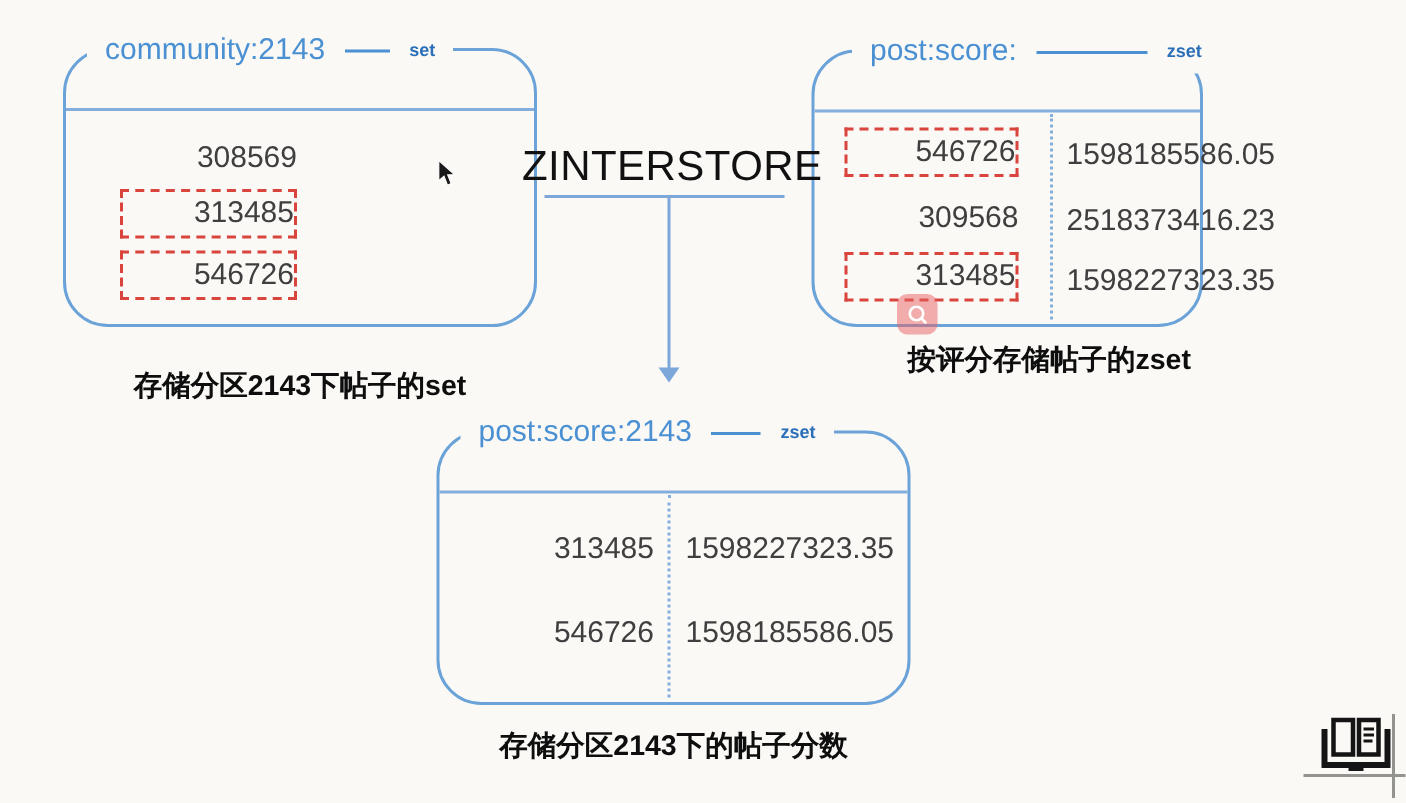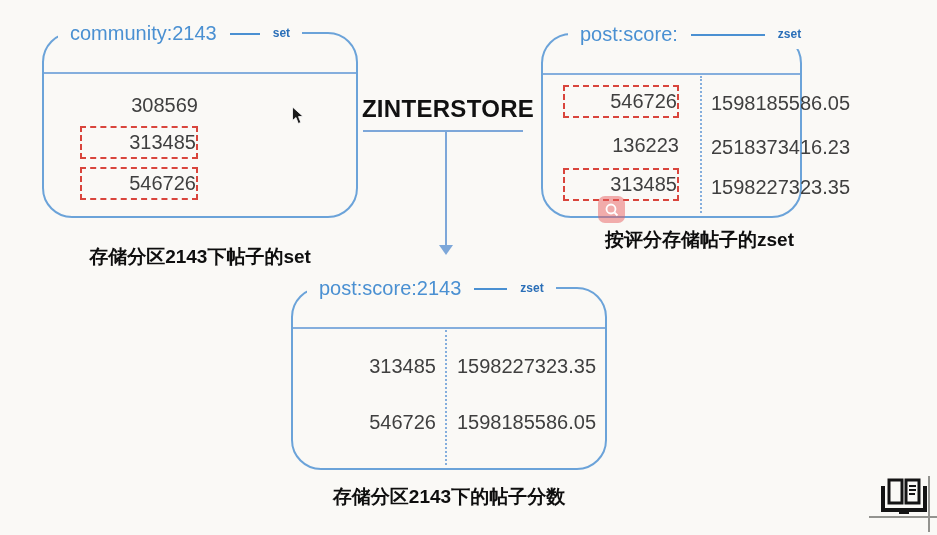--- a/index.html
+++ b/index.html
@@ -50,22 +50,22 @@
   .dashed{box-sizing:border-box;height:33px;line-height:29px;border:2px dashed var(--highlight-red)}
   .score{white-space:nowrap}
   .box-right  .score{left:168px}
   .box-bottom .score{left:164px}
 
   .caption{position:absolute;font-size:19px;font-weight:700;color:var(--caption-black);text-align:center;white-space:nowrap}
   #cap-left{left:42px;width:316px;top:244px}
   #cap-right{left:541px;width:317px;top:227px}
   #cap-bottom{left:291px;width:316px;top:484px}
 
-  .op{position:absolute;left:348px;top:95px;width:200px;text-align:center;
-      font-size:24px;font-weight:700;letter-spacing:.3px;color:var(--op-black)}
+  .op{position:absolute;left:348px;top:95px;width:200px;
+      font-size:28px;font-weight:400;letter-spacing:.3px;color:var(--op-black)}
   .conn-h{position:absolute;left:363px;top:130px;width:160px;height:2px;background:var(--line-blue)}
   .conn-v{position:absolute;left:445px;top:131px;width:2px;height:115px;background:var(--line-blue)}
   .conn-arrow{position:absolute;left:439px;top:245px;width:0;height:0;
       border-left:7px solid transparent;border-right:7px solid transparent;border-top:10px solid var(--line-blue)}
 
   .wm{position:absolute;left:598px;top:196px;width:27px;height:27px;border-radius:7px;
       background:rgba(231,96,96,.5);display:flex;align-items:center;justify-content:center}
   .cursor{position:absolute;left:291px;top:106px}
 
   .logo-hline{position:absolute;left:869px;top:516px;width:68px;height:2px;background:#93938f}
@@ -91,21 +91,21 @@
 <div class="rbox box-right">
   <div class="rbox-title">
     <span class="key">post:score:</span>
     <span class="tdash"></span>
     <span class="type">zset</span>
   </div>
   <div class="hsep"></div>
   <div class="vdots"></div>
   <div class="cell member dashed" style="top:50px">546726</div>
   <div class="cell score" style="top:55px">1598185586.05</div>
-  <div class="cell member" style="top:97px">136223</div>
+  <div class="cell member" style="top:97px">309568</div>
   <div class="cell score" style="top:99px">2518373416.23</div>
   <div class="cell member dashed" style="top:133px">313485</div>
   <div class="cell score" style="top:139px">1598227323.35</div>
 </div>
 <div class="caption" id="cap-right">按评分存储帖子的zset</div>
 
 <div class="op">ZINTERSTORE</div>
 <div class="conn-h"></div>
 <div class="conn-v"></div>
 <div class="conn-arrow"></div>

